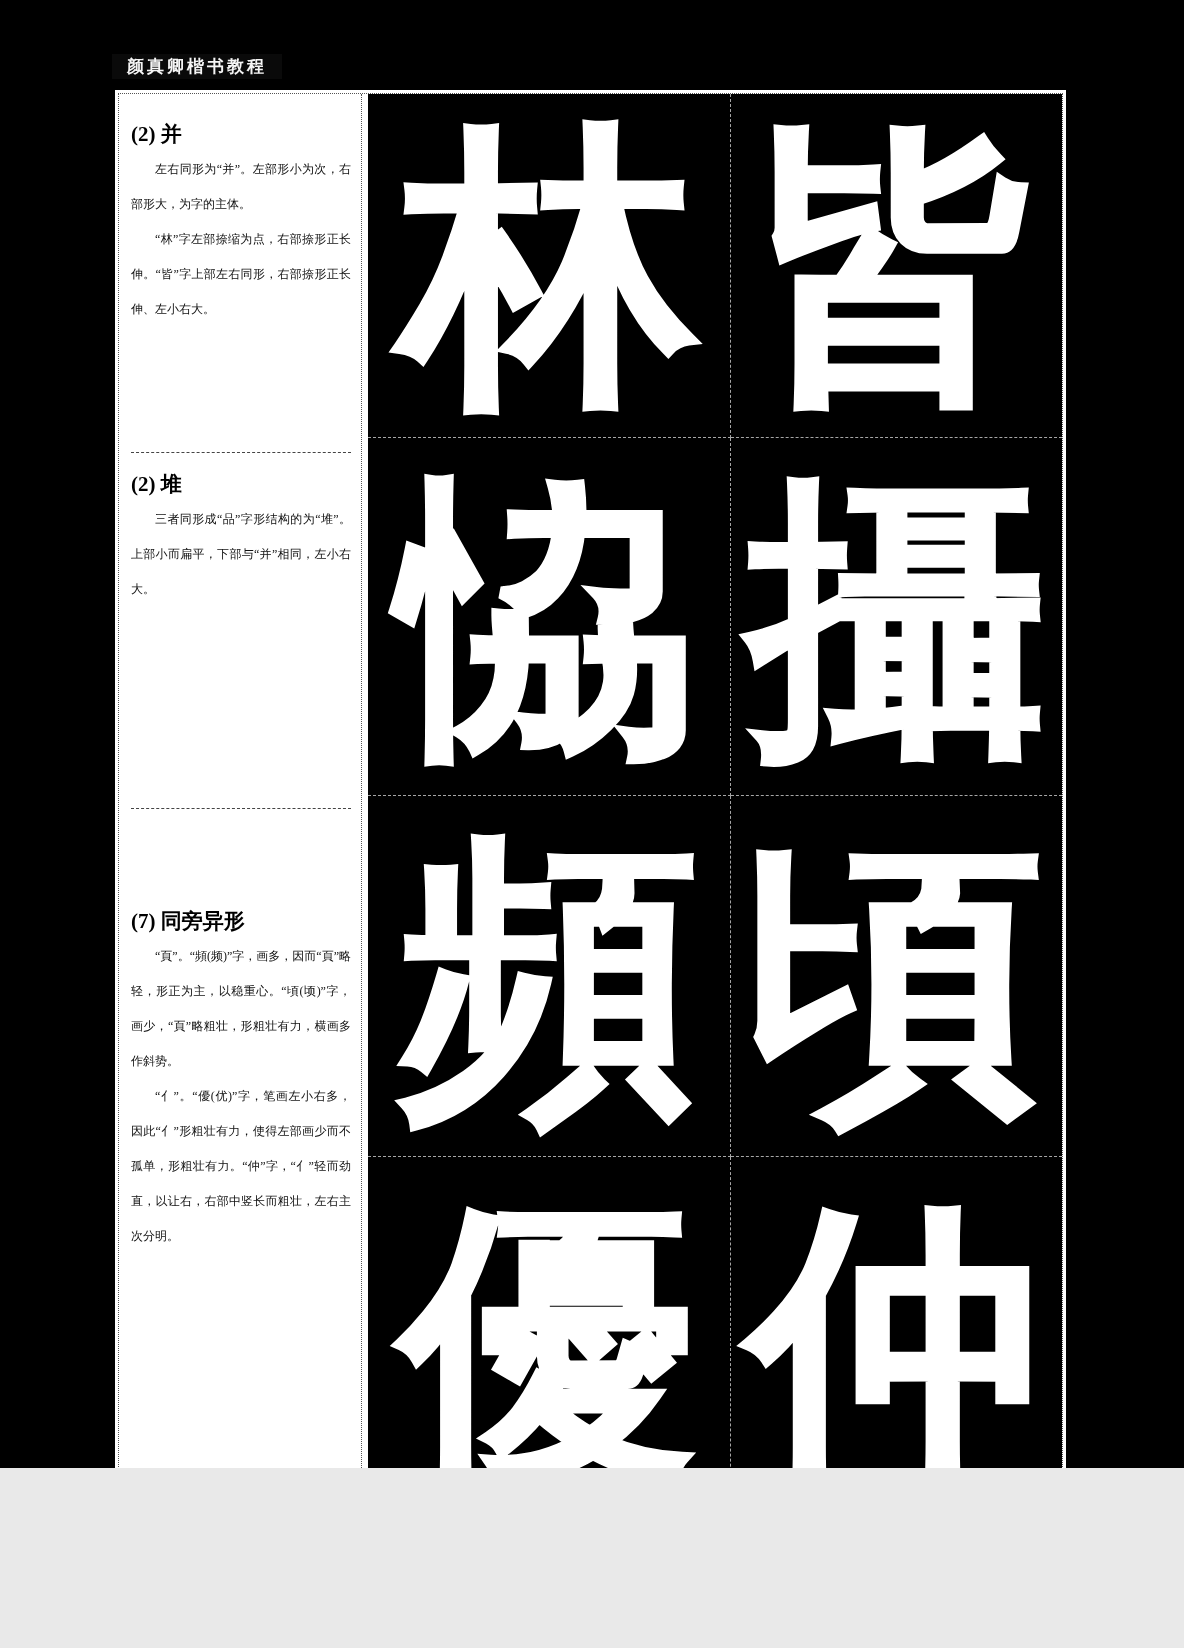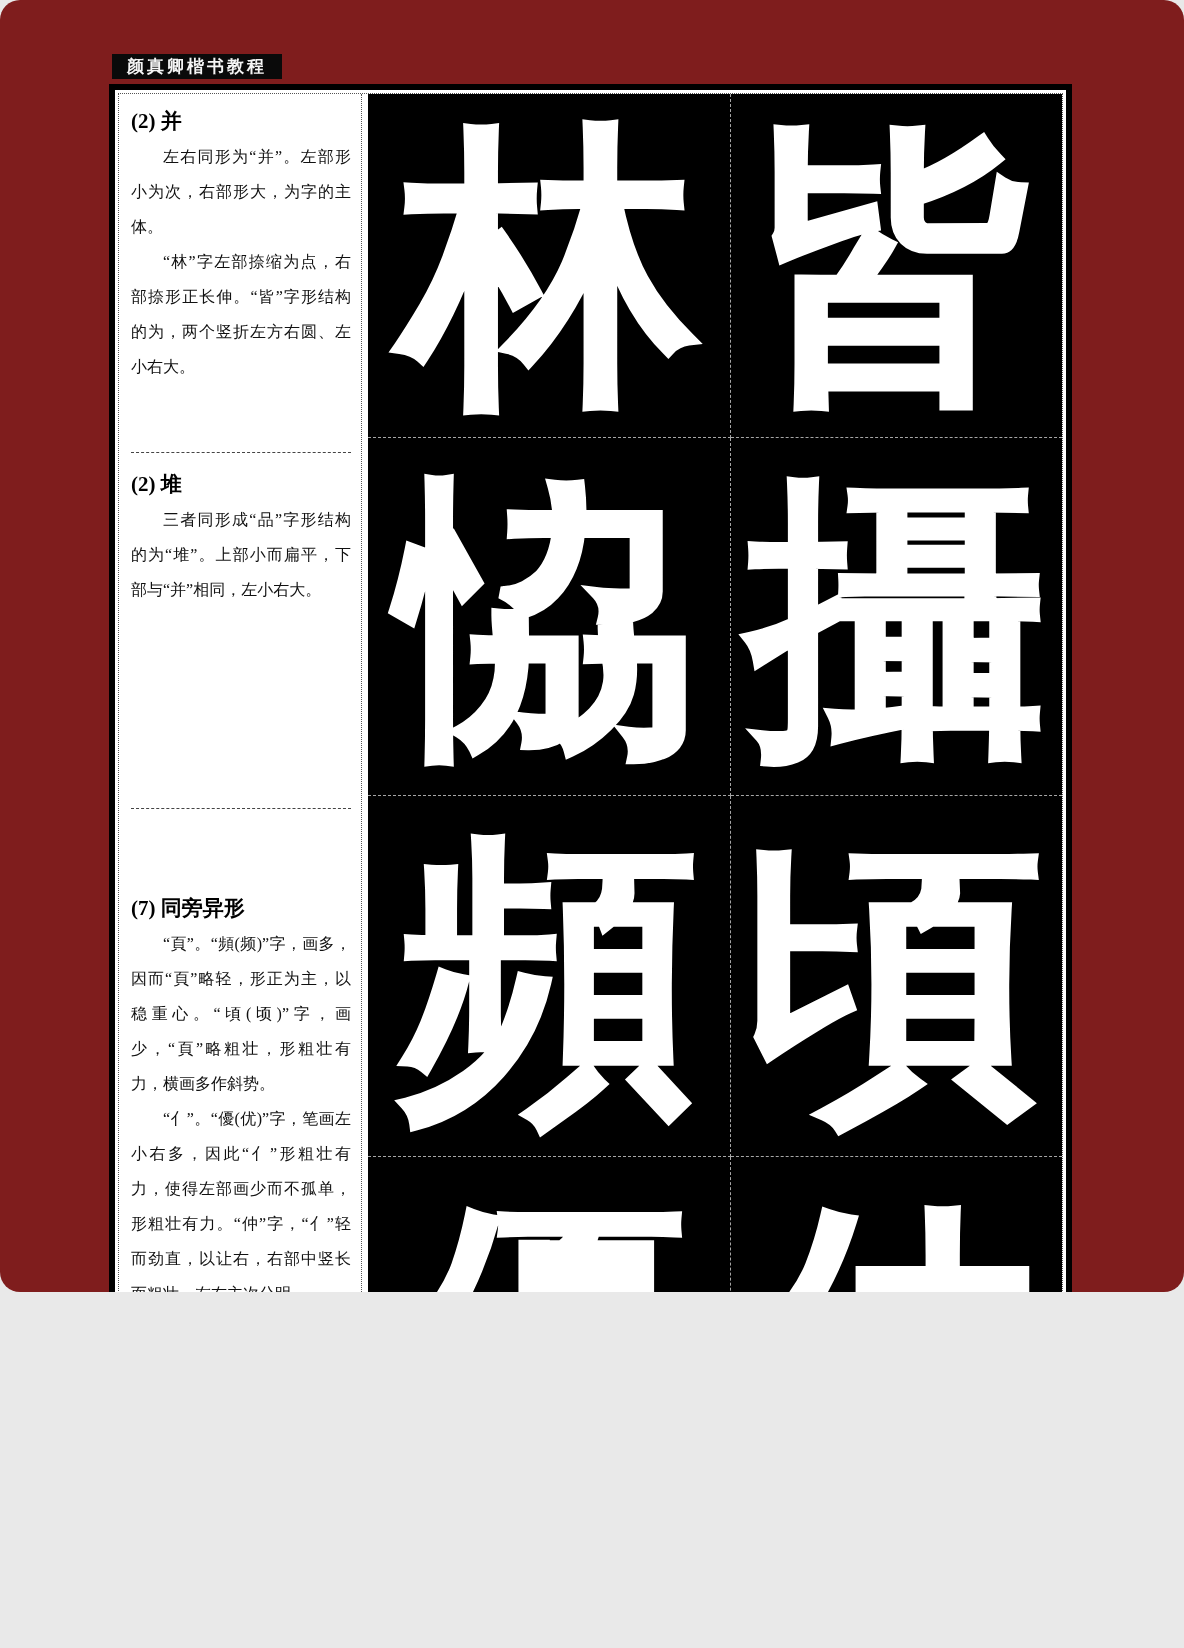--- a/index.html
+++ b/index.html
@@ -1,21 +1,20 @@
 <!DOCTYPE html>
 <html><head>
 <meta charset="utf-8">
 <style>
   * { margin:0; padding:0; box-sizing:border-box; }
   html,body { background:#e9e9e9; }
   .page {
-    position:relative; width:1184px; height:1292px;
-    background:#7f1d1d; overflow:hidden;
+    position:relative; width:1184px; height:1468px;
+    background:#000000; overflow:hidden;
     font-family:"Liberation Serif", serif;
-    border-radius:20px;
   }
   
   .header-band {
     position:absolute; left:112px; top:54px; width:170px; height:25px;
     background:#0a0a0a; color:#f5f5f5;
     font-weight:bold; font-size:17px; line-height:25px;
     text-align:center; letter-spacing:3px;
   }
   
   .frame {
@@ -29,24 +28,24 @@
   }
   
   .text-col {
     width:243px; border-right:1px dotted #555;
     padding:4px 10px 0 12px; background:#fff;
     display:flex; flex-direction:column;
   }
   .sec { width:100%; }
   .sec h3 {
     font-size:21px; line-height:35px; font-weight:bold; color:#000;
-    margin:6px 0 0;
+    margin:19px 0 0;
   }
   .sec p {
-    font-size:16px; line-height:35px; color:#111;
+    font-size:12px; line-height:35px; color:#111;
     text-align:justify; text-indent:2em;
   }
   .sec-2 { height:355px; border-bottom:1px dashed #444; }
   .sec-3 { height:356px; border-bottom:1px dashed #444; }
   .sec-3 h3 { margin-top:14px; }
   .sec-4 { flex:1; padding-top:76px; }
   
   .cal-panel {
     flex:1; margin-left:6px; background:#000;
     display:grid;
@@ -84,21 +83,21 @@
   <div class="header-band">颜真卿楷书教程</div>
 
   <div class="frame">
     <div class="frame-inner">
 
       <div class="text-col">
 
         <div class="sec sec-2">
           <h3>(2) 并</h3>
           <p>左右同形为“并”。左部形小为次，右部形大，为字的主体。</p>
-          <p>“林”字左部捺缩为点，右部捺形正长伸。“皆”字形结构的为，两个竖折左方右圆、左小右大。</p>
+          <p>“林”字左部捺缩为点，右部捺形正长伸。“皆”字上部左右同形，右部捺形正长伸、左小右大。</p>
         </div>
 
         <div class="sec sec-3">
           <h3>(2) 堆</h3>
           <p>三者同形成“品”字形结构的为“堆”。上部小而扁平，下部与“并”相同，左小右大。</p>
         </div>
 
         <div class="sec sec-4">
           <h3>(7) 同旁异形</h3>
           <p>“頁”。“頻(频)”字，画多，因而“頁”略轻，形正为主，以稳重心。“頃(顷)”字，画少，“頁”略粗壮，形粗壮有力，横画多作斜势。</p>

